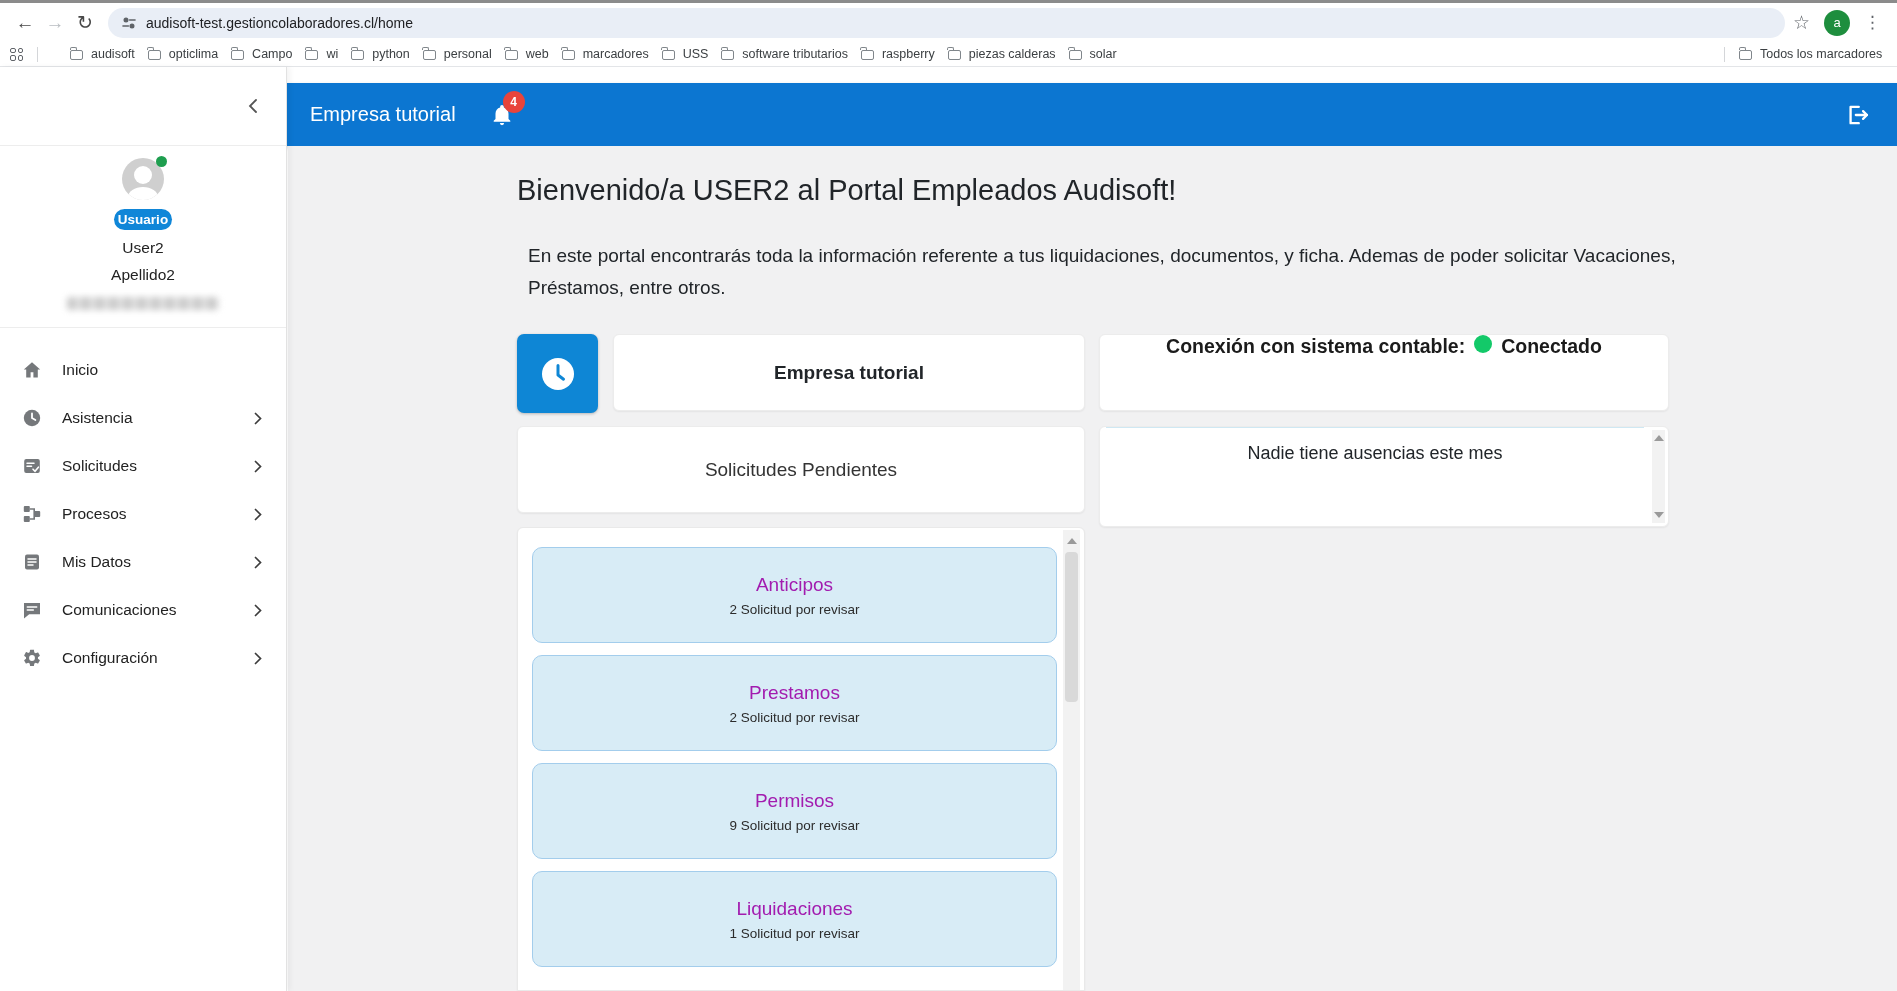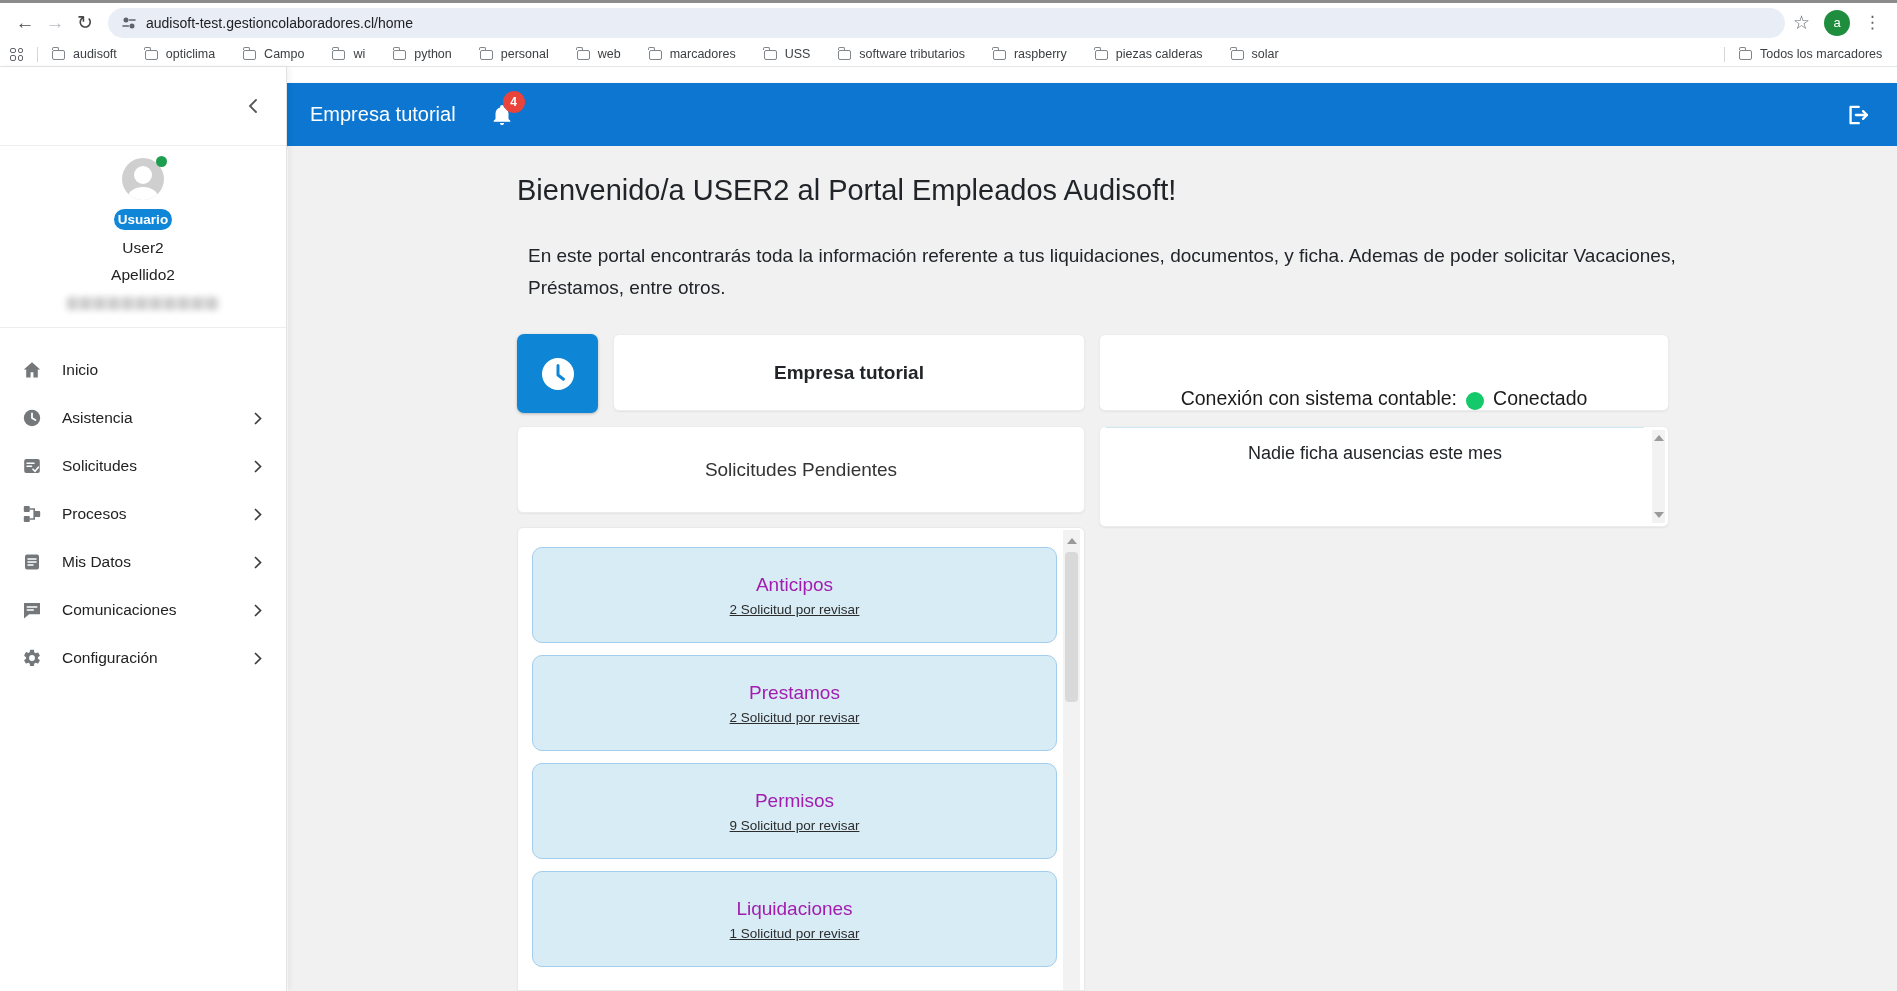--- a/index.html
+++ b/index.html
@@ -22,21 +22,21 @@
   .chrome-avatar { width:26px; height:26px; border-radius:50%; background:#1e8e3e; color:#fff;
                    font-size:13px; display:flex; align-items:center; justify-content:center; }
   .kebab { font-size:17px; color:#5f6368; letter-spacing:0; }
 
   .bookmarks { position:absolute; top:42px; left:0; right:0; height:25px; background:#fff;
                border-bottom:1px solid #e3e5e8; display:flex; align-items:center;
                font-size:12.5px; color:#3c4043; padding:0 0 0 10px; }
   .grid-icon { width:13px; height:13px; display:grid; grid-template-columns:1fr 1fr; gap:2px; flex:none; }
   .grid-icon span { border:1.5px solid #5f6368; border-radius:2px; }
   .bm-sep { width:1px; height:15px; background:#d4d6d9; margin:0 14px; flex:none; }
-  .bm-list { display:flex; align-items:center; gap:28px; }
+  .bm-list { display:flex; align-items:center; gap:13px;margin-left:18px; }
   .bm { display:flex; align-items:center; gap:8px; white-space:nowrap; cursor:pointer; }
   .folder { position:relative; width:13px; height:10px; border:1.5px solid #80868b;
             border-radius:2px; display:inline-block; flex:none; margin-top:2px; }
   .folder::before { content:""; position:absolute; top:-4px; left:-1.5px; width:5px; height:2px;
                     border:1.5px solid #80868b; border-bottom:none; border-radius:2px 2px 0 0; }
   .bm-overflow { margin-left:auto; display:flex; align-items:center; flex:none; }
   .bm-overflow .bm { width:158px; overflow:hidden; }
 
   
   .appbar { position:absolute; top:83px; left:287px; right:0; height:63px; background:#0c76d1;
@@ -79,40 +79,40 @@
 
   .card { background:#fff; border:1px solid #ececec; border-radius:6px; box-shadow:0 1px 2px rgba(0,0,0,.06); }
 
   .clock-tab { position:absolute; left:229px; top:188px; width:81px; height:79px; background:#0e86d5;
                border-radius:7px; display:flex; align-items:center; justify-content:center;
                box-shadow:0 1px 3px rgba(0,0,0,.25); cursor:pointer; }
   .company-card { position:absolute; left:325px; top:188px; width:472px; height:77px;
                   display:flex; align-items:center; justify-content:center;
                   font-size:19px; font-weight:bold; color:#212529; cursor:pointer; }
   .conn-card { position:absolute; left:811px; top:188px; width:570px; height:77px;
-               display:flex; align-items:flex-end; justify-content:center; gap:9px;
-               font-size:19.5px; font-weight:normal; color:#1b1b1b; }
+               display:flex; align-items:flex-start; justify-content:center; gap:9px;
+               font-size:19.5px; font-weight:bold; color:#1b1b1b; }
   .conn-dot { width:18px; height:18px; border-radius:50%; background:#13c969; }
 
   .pending-card { position:absolute; left:229px; top:280px; width:568px; height:87px;
                   display:flex; align-items:center; justify-content:center;
                   font-size:19px; color:#333; }
   .abs-card { position:absolute; left:811px; top:280px; width:570px; height:101px; padding-right:18px; }
   .abs-title { height:46px; display:flex; align-items:center; justify-content:center; font-size:19px; color:#212529; }
   .abs-div { border-top:1px solid #cfe8f3; margin:0 6px; }
   .abs-empty { height:50px; display:flex; align-items:center; justify-content:center; font-size:18px; color:#212529; }
 
   .list-panel { position:absolute; left:229px; top:381px; width:568px; bottom:0;
                 background:#fff; border:1px solid #e9e9e9; border-radius:6px 6px 0 0;
                 box-shadow:0 1px 2px rgba(0,0,0,.06); padding:19px 36px 0 14px; overflow:hidden; }
   .pitem { width:525px; height:96px; background:#d8ecf6; border:1px solid #a3cdec; border-radius:10px;
            display:flex; flex-direction:column; align-items:center; justify-content:center;
            margin-bottom:12px; cursor:pointer; }
   .pitem .t { font-size:19px; color:#a21caf; }
-  .pitem .s { font-size:13.5px; color:#2c2c2c; margin-top:6px;text-decoration:underline; }
+  .pitem .s { font-size:13.5px; color:#2c2c2c; margin-top:6px; }
 
   .vscroll { position:absolute; width:17px; background:#f2f2f2; }
   .vs-list { right:4px; top:2px; bottom:0; }
   .vs-abs  { right:3px; top:3px; bottom:3px; width:13px; }
   .tri-up, .tri-dn { position:absolute; left:50%; transform:translateX(-50%); width:0; height:0;
                      border-left:5px solid transparent; border-right:5px solid transparent; }
   .tri-up { top:8px; border-bottom:6px solid #9a9a9a; }
   .tri-dn { bottom:8px; border-top:6px solid #9a9a9a; }
   .vs-abs .tri-up { top:5px; } .vs-abs .tri-dn { bottom:5px; }
   .vthumb { position:absolute; left:2px; right:2px; top:22px; height:150px; background:#d9d9d9; border-radius:4px; }
@@ -379,21 +379,21 @@
       <span class="conn-dot"></span>
       <span>Conectado</span>
     </div>
 
     <div class="card pending-card">
       <span>Solicitudes Pendientes</span>
     </div>
 
     <div class="card abs-card">
       <div class="abs-div"></div>
-      <div class="abs-empty">Nadie ficha ausencias este mes</div>
+      <div class="abs-empty">Nadie tiene ausencias este mes</div>
       <div class="vscroll vs-abs">
         <div class="tri-up"></div>
         <div class="tri-dn"></div>
       </div>
     </div>
 
     <div class="card list-panel">
       <div class="pitem">
         <div class="t">Anticipos</div>
         <div class="s">2 Solicitud por revisar</div>

